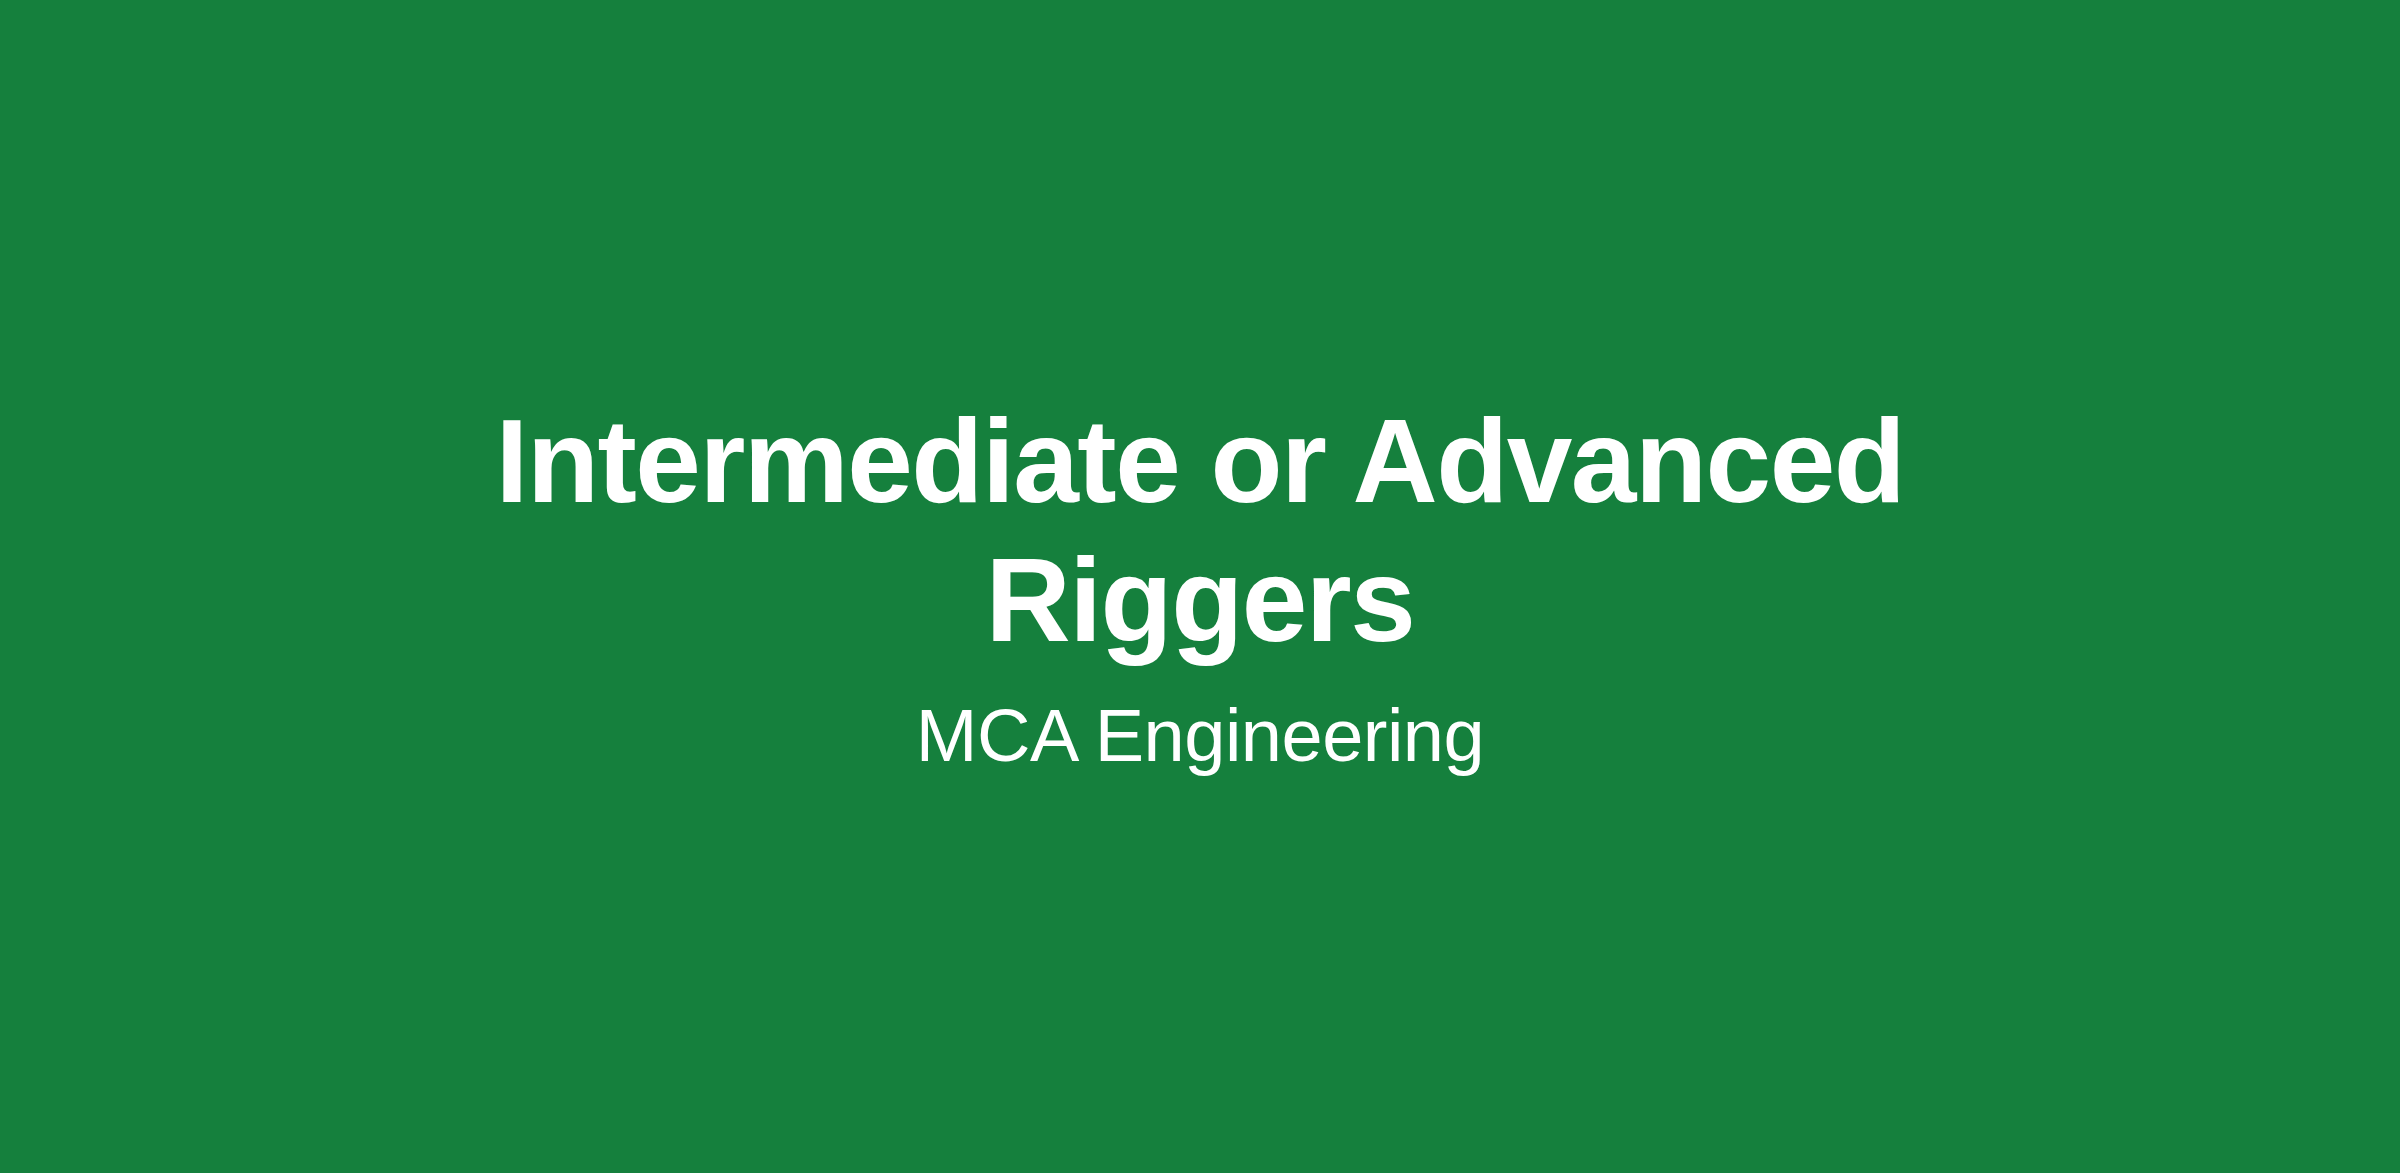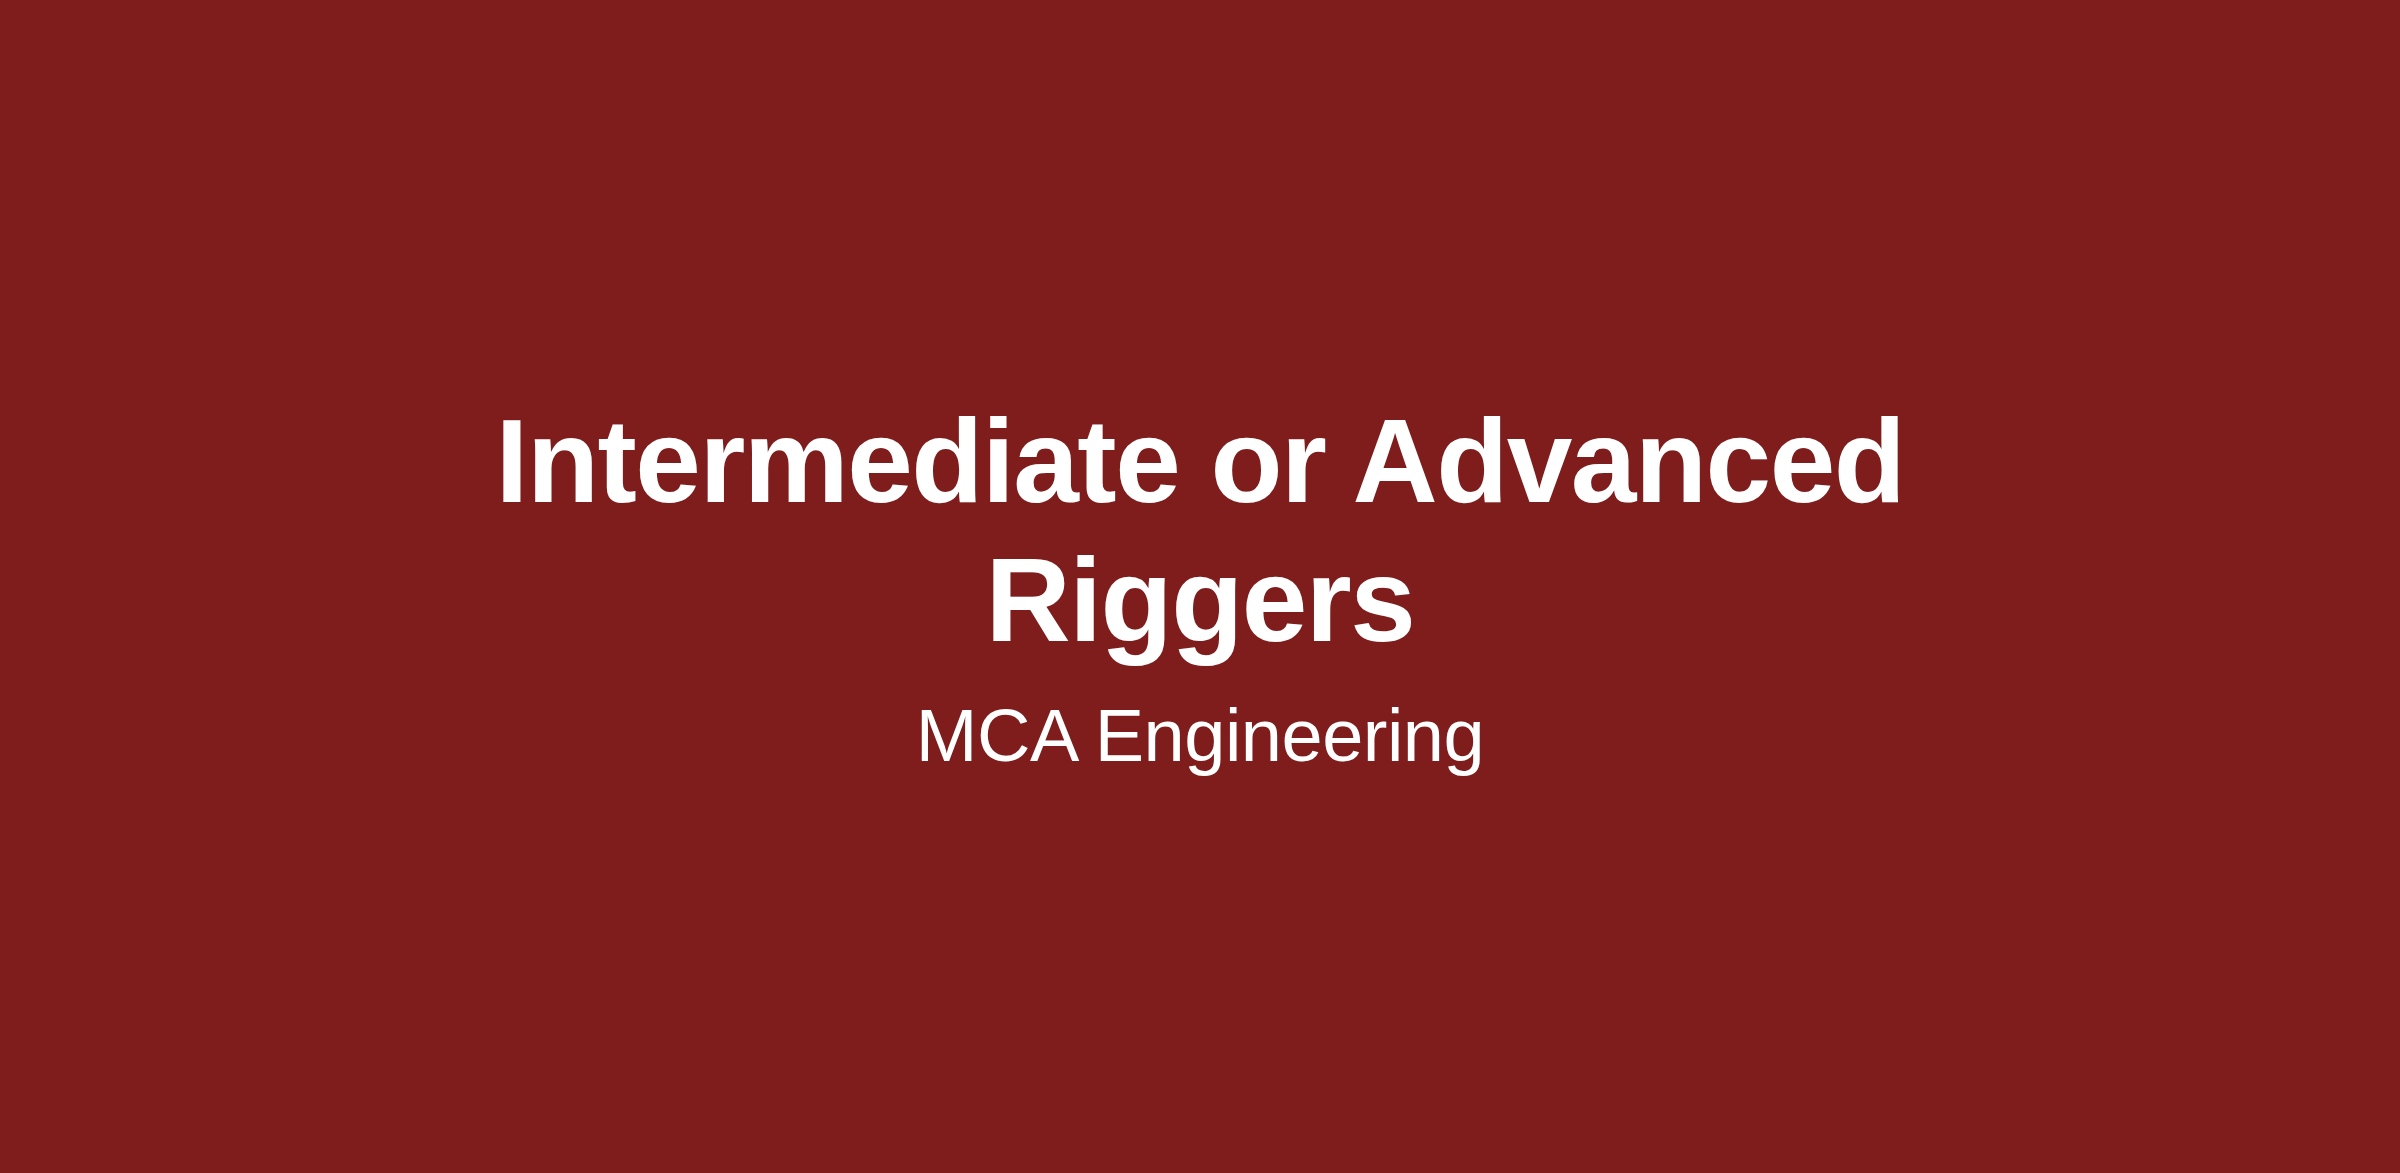--- a/index.html
+++ b/index.html
@@ -66,21 +66,21 @@
     font-size: 74px;
     font-weight: 400;
     line-height: 1.2;
     letter-spacing: -0.5px;
     text-align: right;
   }
 </style>
 </head>
 <body>
 
-<div class="slide" style="background-color: #7f1d1d;">
+<div class="slide" style="background-color: #15803d;">
 
   <div class="title-block">
 
     <h1 class="slide-title" style="color: rgb(255, 255, 255);">Intermediate or Advanced Riggers</h1>
 
     <p class="slide-subtitle" style="color: rgb(255, 255, 255);">MCA Engineering</p>
 
   </div>
 
 </div>

